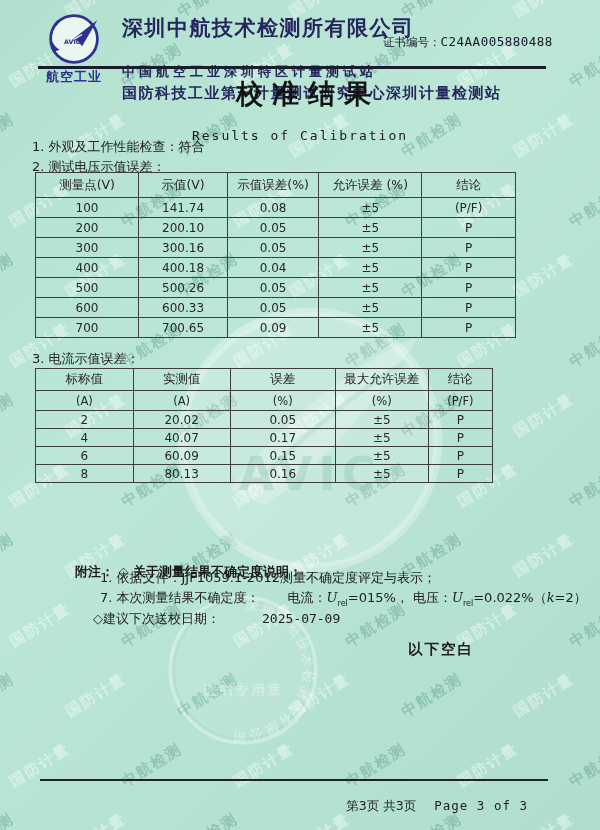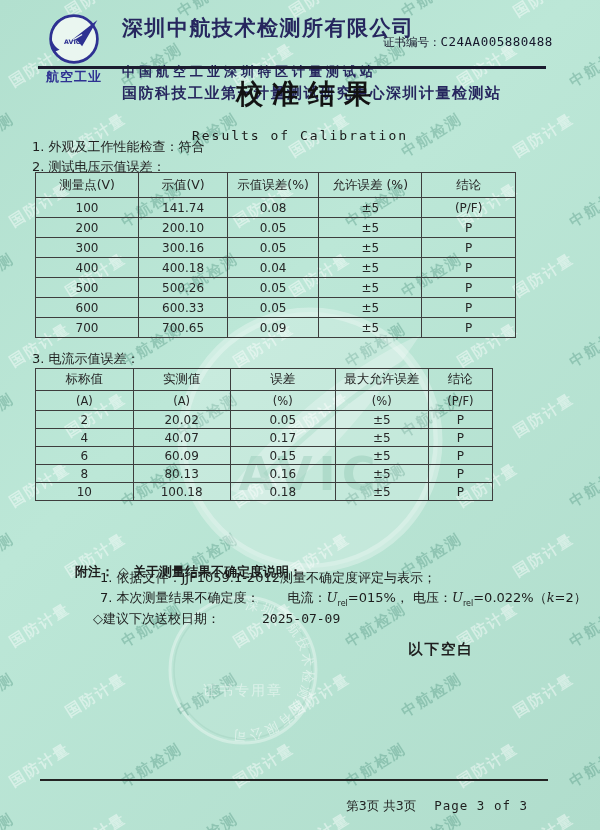--- a/index.html
+++ b/index.html
@@ -320,27 +320,20 @@
             <td>±5</td>
             <td>P</td>
           </tr>
           <tr>
             <td>8</td>
             <td>80.13</td>
             <td>0.16</td>
             <td>±5</td>
             <td>P</td>
           </tr>
-          <tr>
-            <td>10</td>
-            <td>100.18</td>
-            <td>0.18</td>
-            <td>±5</td>
-            <td>P</td>
-          </tr>
         </tbody>
     </table>
   </div>
 
   <div class="notes">
     <div class="note-line nl0">
       <span>附注：</span>
       <span>◇</span>
       <span>关于测量结果不确定度说明：</span>
     </div>

